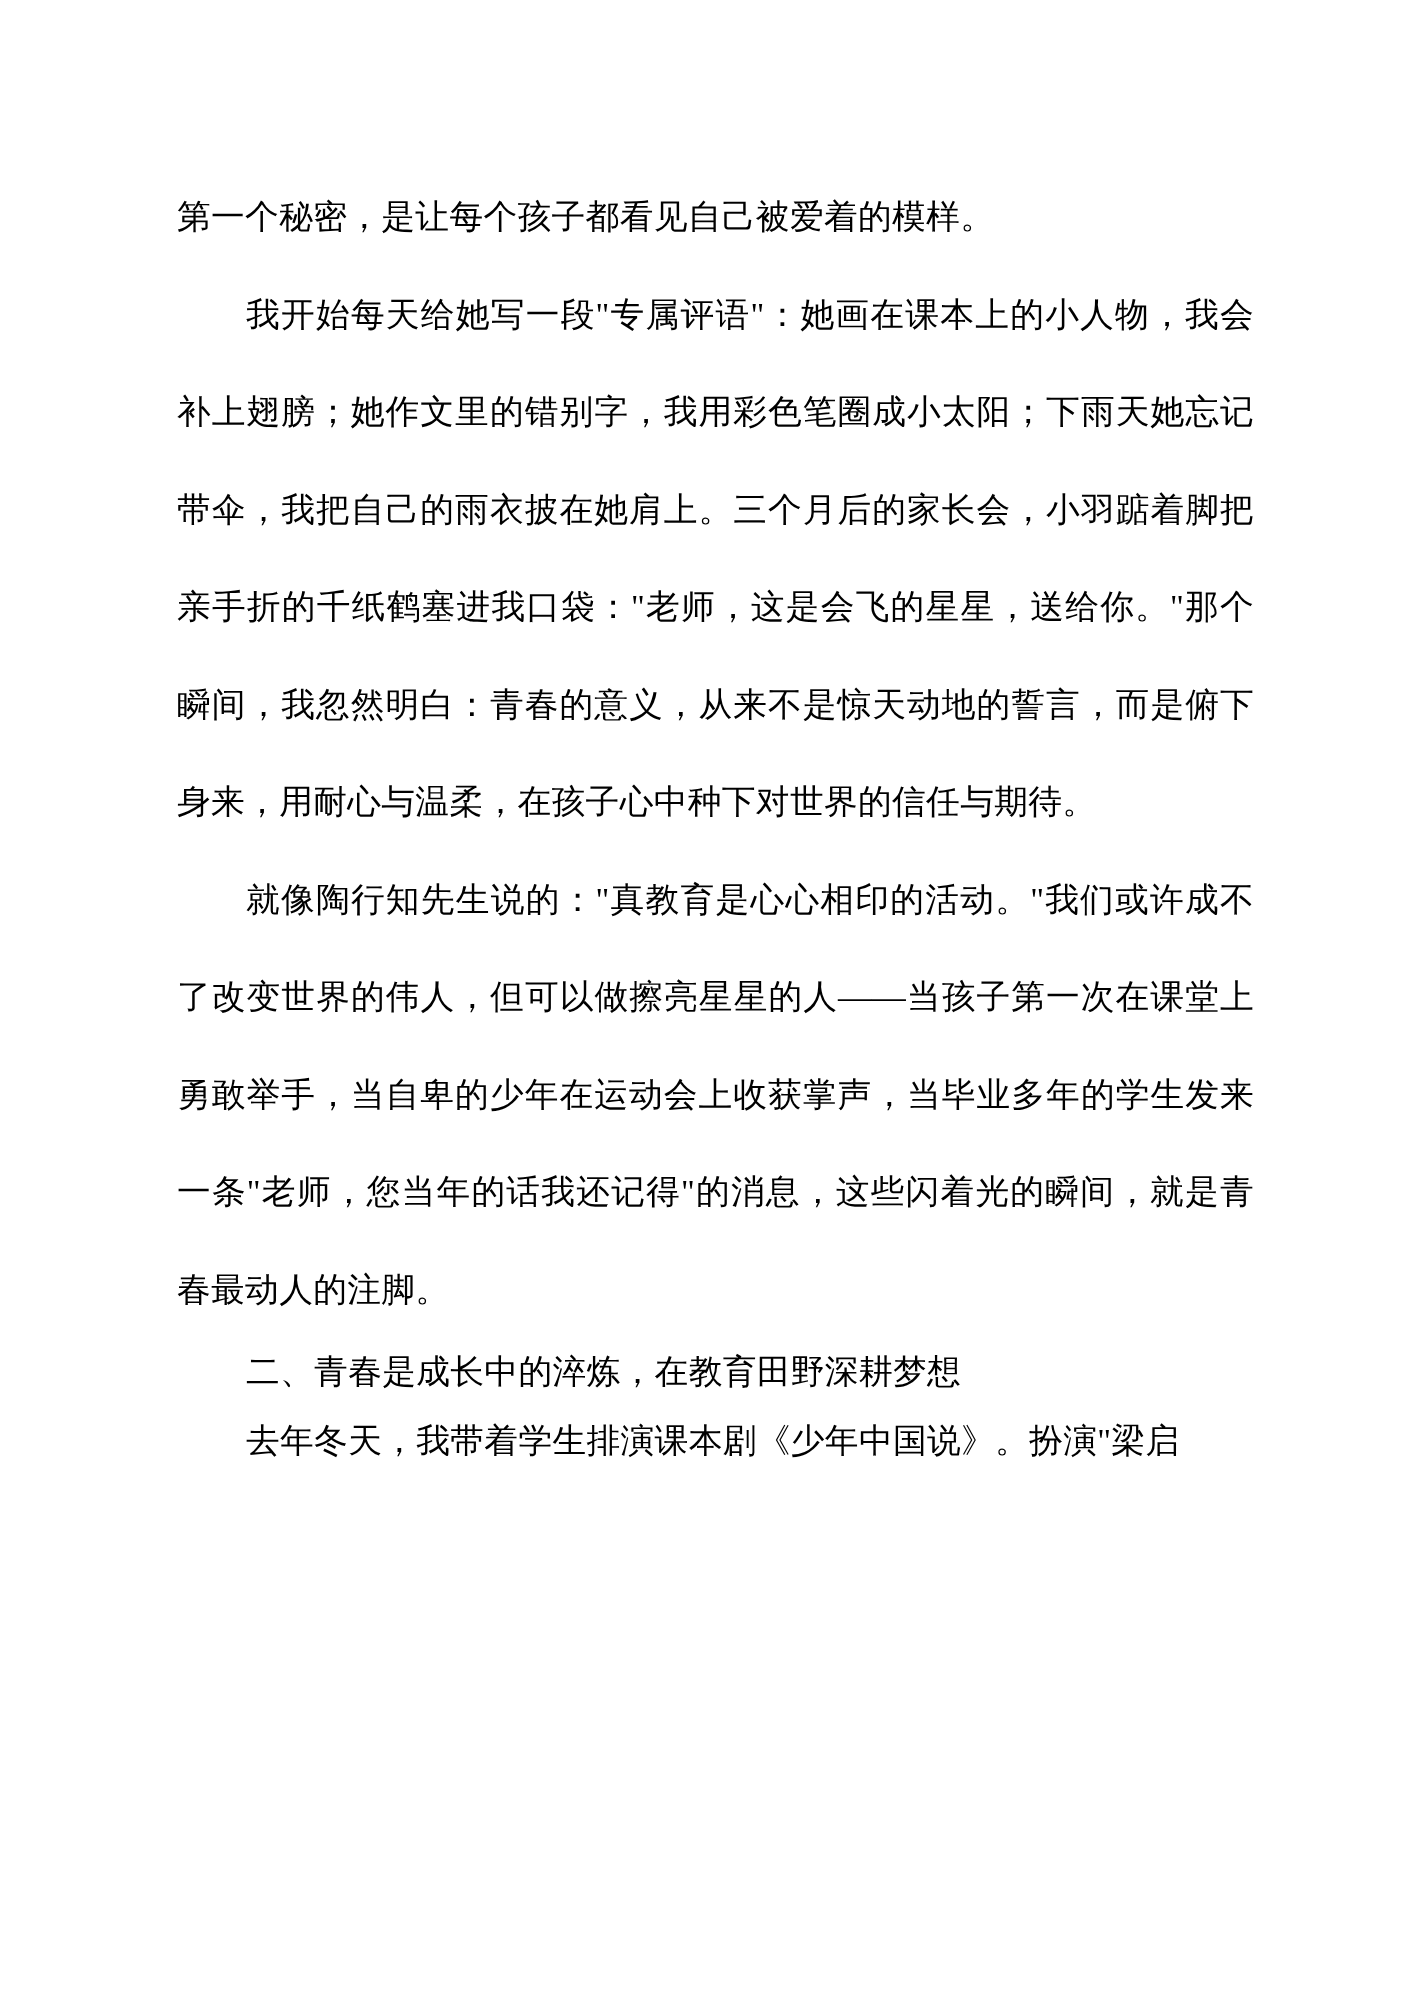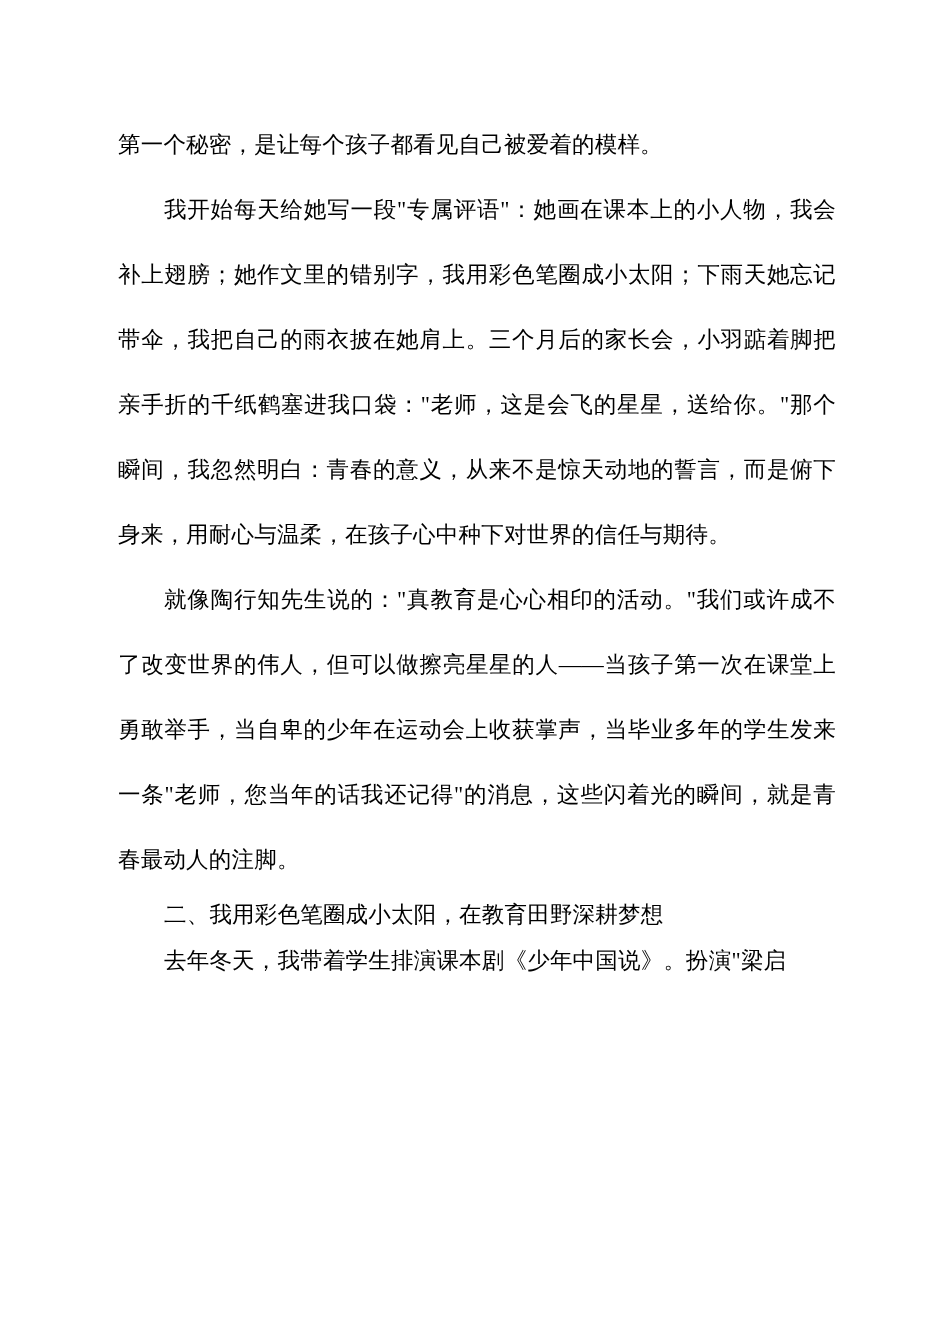--- a/index.html
+++ b/index.html
@@ -41,16 +41,16 @@
   }
 </style>
 </head>
 <body>
 
 <div class="page">
   <div class="content">
     <p class="para">第一个秘密，是让每个孩子都看见自己被爱着的模样。</p>
     <p class="para indent">我开始每天给她写一段"专属评语"：她画在课本上的小人物，我会补上翅膀；她作文里的错别字，我用彩色笔圈成小太阳；下雨天她忘记带伞，我把自己的雨衣披在她肩上。三个月后的家长会，小羽踮着脚把亲手折的千纸鹤塞进我口袋："老师，这是会飞的星星，送给你。"那个瞬间，我忽然明白：青春的意义，从来不是惊天动地的誓言，而是俯下身来，用耐心与温柔，在孩子心中种下对世界的信任与期待。</p>
     <p class="para indent">就像陶行知先生说的："真教育是心心相印的活动。"我们或许成不了改变世界的伟人，但可以做擦亮星星的人——当孩子第一次在课堂上勇敢举手，当自卑的少年在运动会上收获掌声，当毕业多年的学生发来一条"老师，您当年的话我还记得"的消息，这些闪着光的瞬间，就是青春最动人的注脚。</p>
-    <p class="para indent tight">二、我用彩色笔圈成小太阳，在教育田野深耕梦想</p>
+    <p class="para indent tight">二、青春是成长中的淬炼，在教育田野深耕梦想</p>
     <p class="para indent tight">去年冬天，我带着学生排演课本剧《少年中国说》。扮演"梁启</p>
   </div>
 </div>
 
 </body></html>

